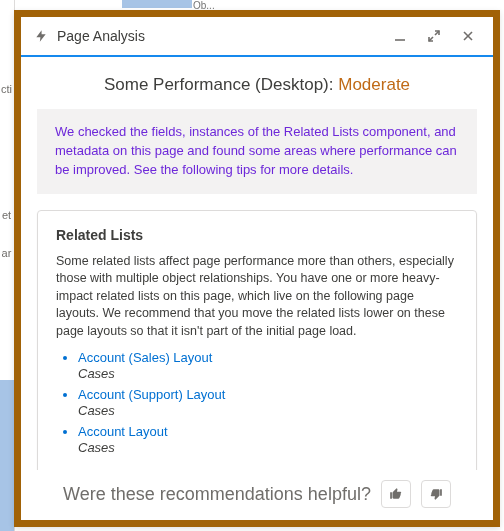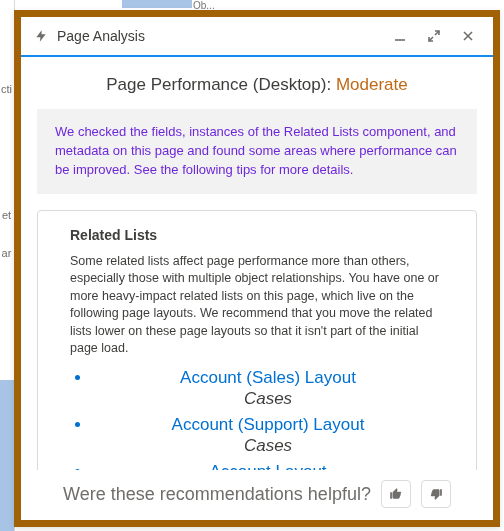--- a/index.html
+++ b/index.html
@@ -130,21 +130,21 @@
       background: #f3f2f2;
       color: #6d28d9;
       font-size: 13px;
       line-height: 1.45;
       padding: 14px 18px;
       margin-bottom: 16px;
     }
     .card {
       border: 1px solid #dddbda;
       border-radius: 4px;
-      padding: 16px 32px;
+      padding: 16px 18px;
       box-shadow: 0 1px 2px rgba(0,0,0,0.05);
     }
     .card-title {
       font-size: 14px;
       font-weight: 700;
       color: #3e3e3c;
       margin-bottom: 10px;
     }
     .card-desc {
       font-size: 12.5px;
@@ -152,22 +152,21 @@
       line-height: 1.4;
       margin-bottom: 10px;
     }
     .list {
       list-style: disc;
       padding-left: 22px;
     }
     .list li {
       margin-bottom: 6px;
       color: #0070d2;
-      font-size: 17px;
-      text-align: center;
+      font-size: 13px;
     }
     .list li .link {
       color: #0070d2;
       cursor: pointer;
     }
     .list li .sub {
       color: #3e3e3c;
       display: block;
       margin-top: 1px;
       font-style: italic;
@@ -236,21 +235,21 @@
     <span class="btn">
       <svg width="14" height="14" viewBox="0 0 14 14" stroke="currentColor" stroke-width="1.6">
           <line x1="3" y1="3" x2="11" y2="11"></line>
           <line x1="11" y1="3" x2="3" y2="11"></line>
         </svg>
     </span>
   </div>
 
   <div class="panel-body">
     <div class="perf-title">
-      <span>Page Performance (Desktop): </span><span class="rating">Moderate</span>
+      <span>Some Performance (Desktop): </span><span class="rating">Moderate</span>
     </div>
 
     <div class="summary">We checked the fields, instances of the Related Lists component, and metadata on this page and found some areas where performance can be improved. See the following tips for more details.</div>
 
     <div class="card">
       <div class="card-title">Related Lists</div>
       <div class="card-desc">Some related lists affect page performance more than others, especially those with multiple object relationships. You have one or more heavy-impact related lists on this page, which live on the following page layouts. We recommend that you move the related lists lower on these page layouts so that it isn't part of the initial page load.</div>
       <ul class="list">
         <li>
           <span class="link">Account (Sales) Layout</span>

